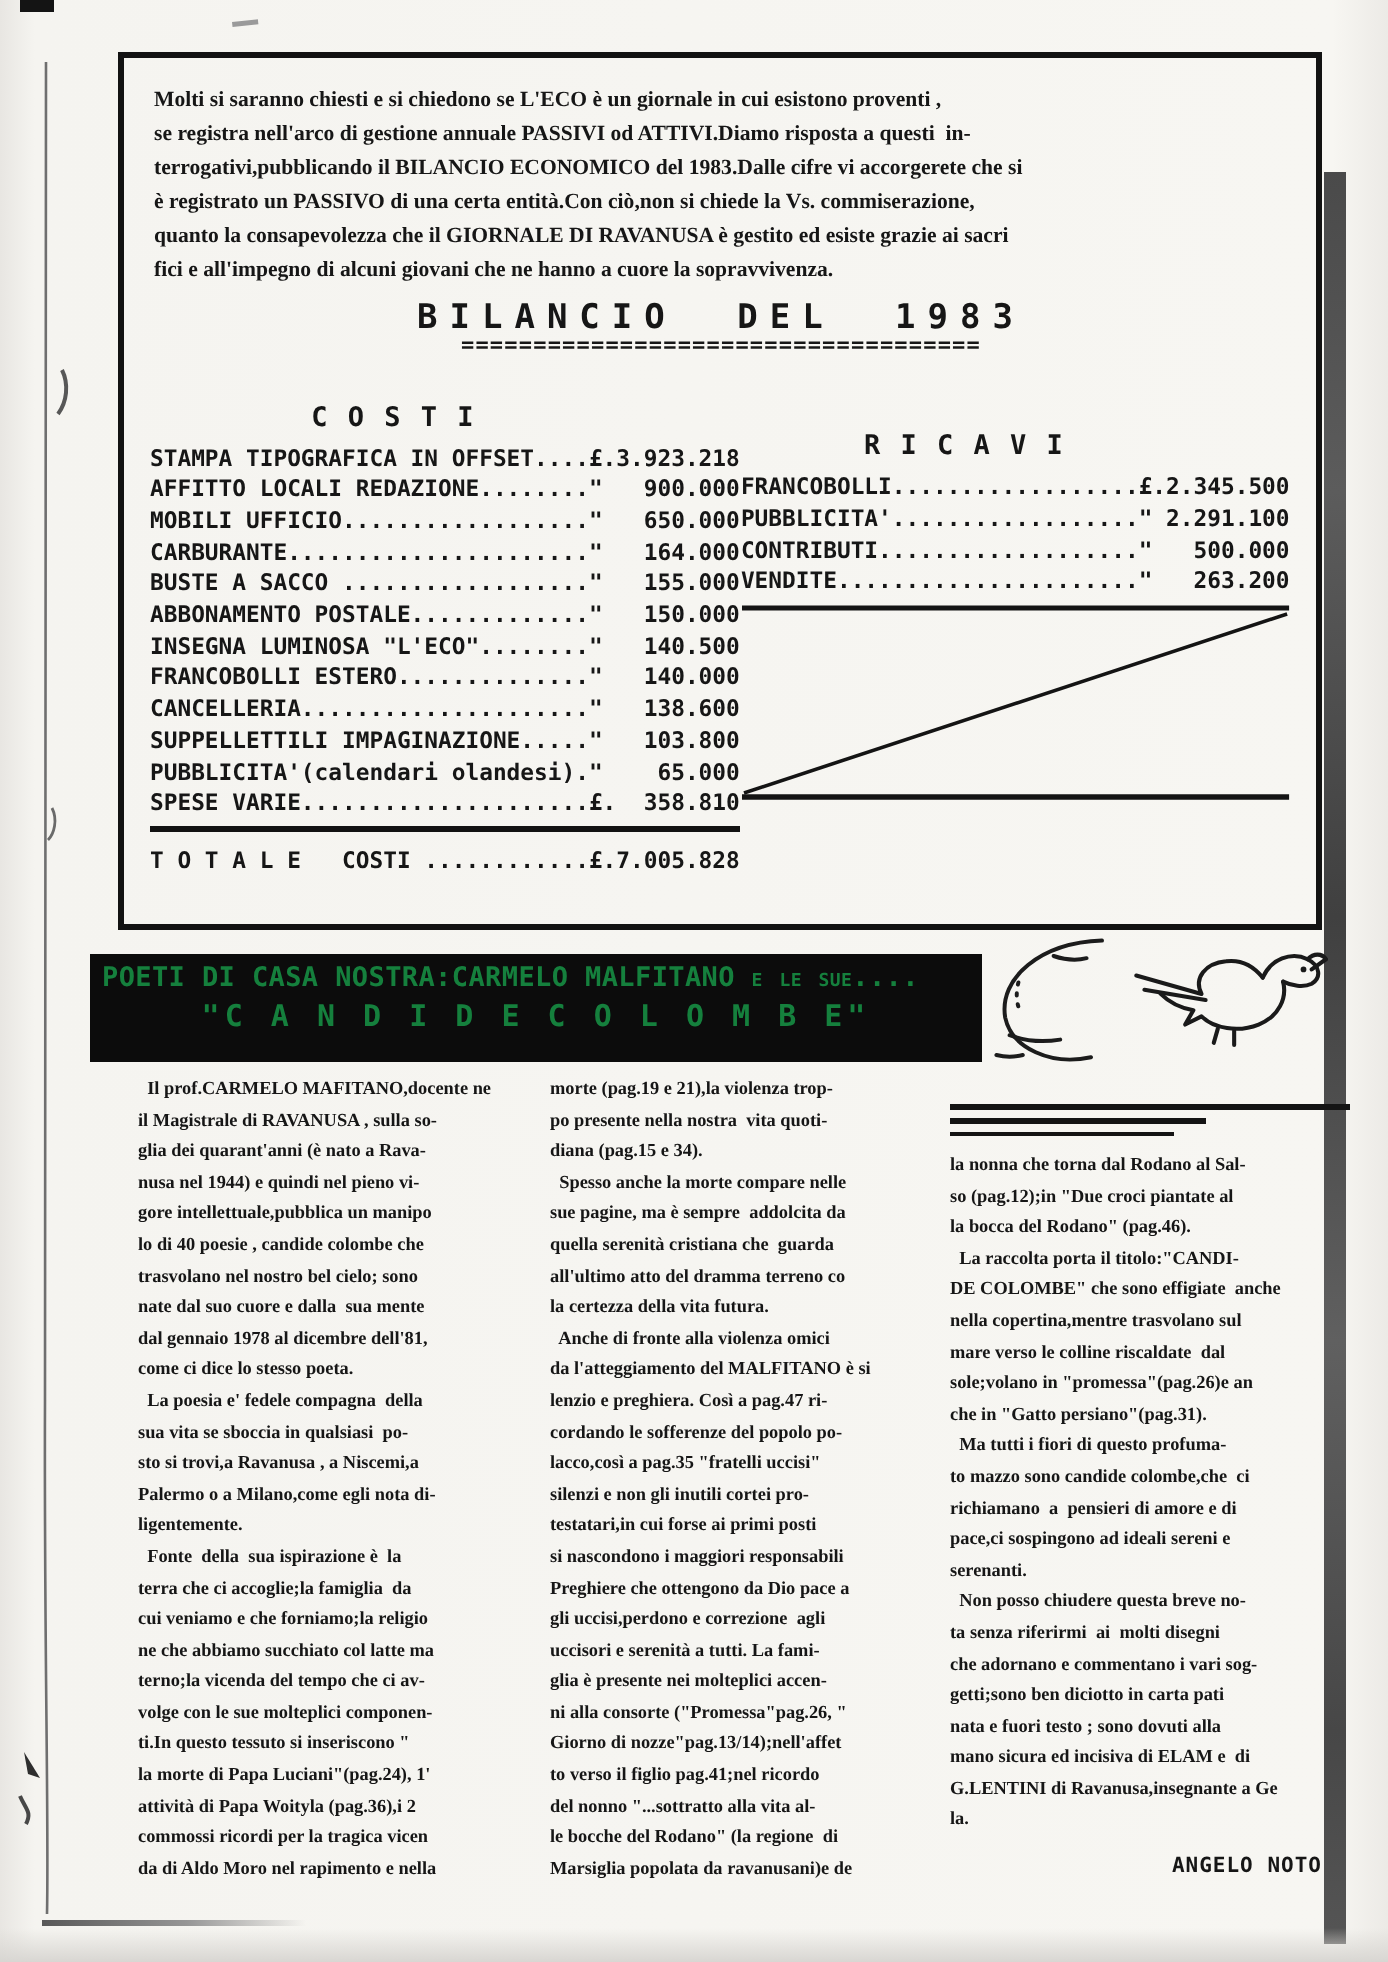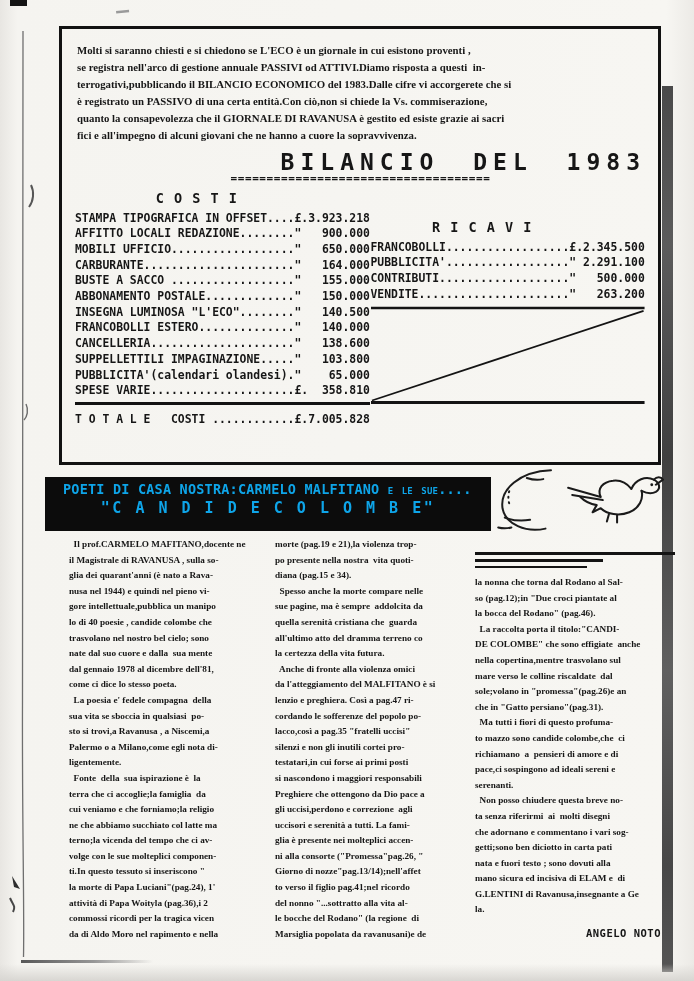--- a/index.html
+++ b/index.html
@@ -20,38 +20,38 @@
   .bottom-scan-line{position:absolute;left:21px;top:960px;width:132px;height:2.5px;
     background:linear-gradient(90deg,#585858,#969696 55%,rgba(150,150,150,0));}
   .artifacts{position:absolute;left:0;top:0;pointer-events:none;}
 
   
   .main-box{position:absolute;left:59px;top:26px;width:602px;height:439px;
     border:3px solid #121212;box-sizing:border-box;padding:13px 12px 8px 13px;overflow:hidden;}
   pre{margin:0;font-family:Liberation Serif, serif;}
   .intro{font-size:10.8px;line-height:17.1px;font-weight:700;white-space:pre;margin-left:2px;letter-spacing:0;}
   .title-block{text-align:center;margin-top:4px;}
-  .title{font-size:23px;font-weight:700;letter-spacing:6px;word-spacing:14px;text-align:right;}
+  .title{font-size:17px;font-weight:700;letter-spacing:6px;word-spacing:14px;}
   .title-underline{font-size:11px;font-weight:700;letter-spacing:.6px;margin-top:-3px;}
-  .cols{display:flex;justify-content:space-between;align-items:flex-end;margin-top:5px;}
+  .cols{display:flex;justify-content:space-between;align-items:center;margin-top:22px;}
   .col-costi{width:297px;display:flex;flex-direction:column;}
   .col-ricavi{width:277px;display:flex;flex-direction:column;}
   .col-header{text-align:center;font-size:13.5px;font-weight:700;letter-spacing:1px;
     transform:translateX(-26px);margin-bottom:5px;}
   .money-lines div{font-size:11.4px;line-height:15.7px;font-weight:700;white-space:pre;}
   .costi-rule{height:3px;background:#121212;margin-top:3px;}
   .z-svg{flex:1;width:100%;margin-top:3px;min-height:40px;}
   .totals{display:flex;justify-content:space-between;margin-top:7px;
     font-size:11.4px;font-weight:700;white-space:pre;}
   .summary{text-align:right;margin-top:8px;font-size:11.4px;font-weight:700;
     line-height:17.5px;white-space:pre;}
 
   
   .banner{position:absolute;left:45px;top:477px;width:446px;height:54px;background:#0c0c0c;
-    color:#0ea5e9;box-sizing:border-box;padding:4px 18px 0;}
+    color:#15803d;box-sizing:border-box;padding:4px 6px 0;}
   .banner-line1{font-size:13.5px;font-weight:700;font-variant:small-caps;letter-spacing:.2px;white-space:pre;}
   .banner-line2{text-align:center;font-size:15px;font-weight:700;letter-spacing:2.5px;margin-top:2px;}
   .sketch-circle{position:absolute;left:496px;top:466px;}
   .sketch-dove{position:absolute;left:562px;top:467px;}
   .article{position:absolute;left:69px;top:537px;width:608px;display:flex;}
   .acol{font-size:9.2px;line-height:15.6px;font-weight:700;white-space:pre;}
   .acol1{width:206px;}
   .acol2{width:200px;}
   .acol3{width:202px;}
   .col3-rules{margin:15px 0 7px 0;}

